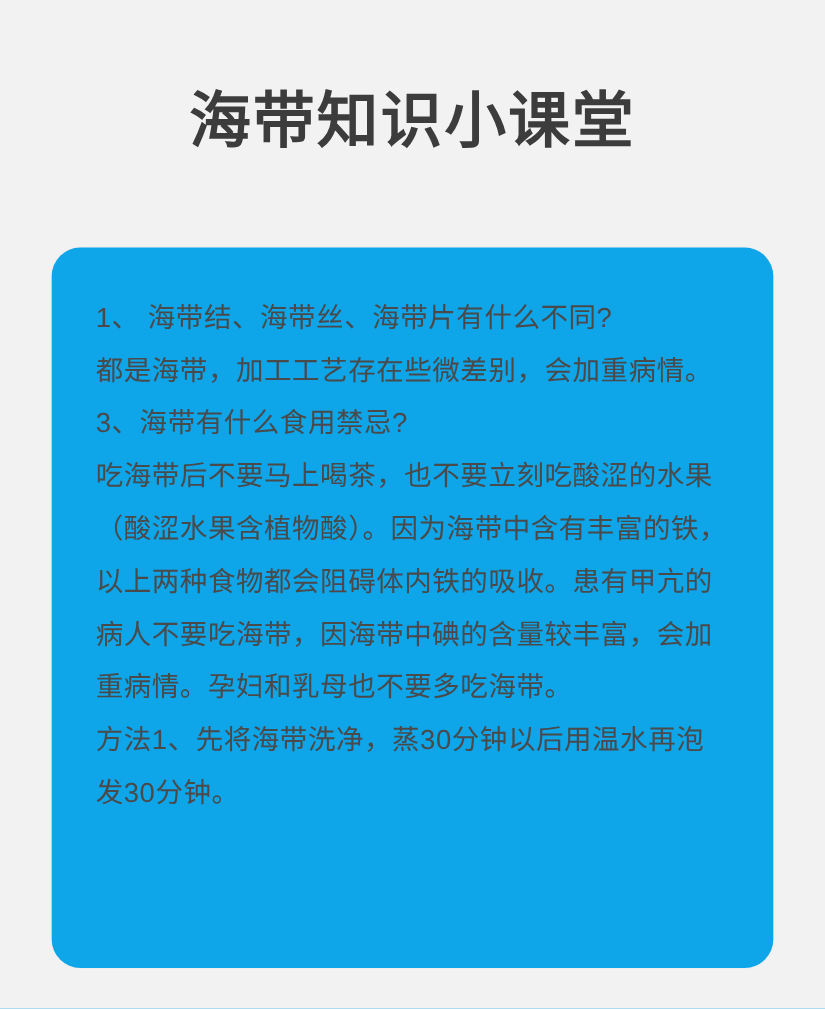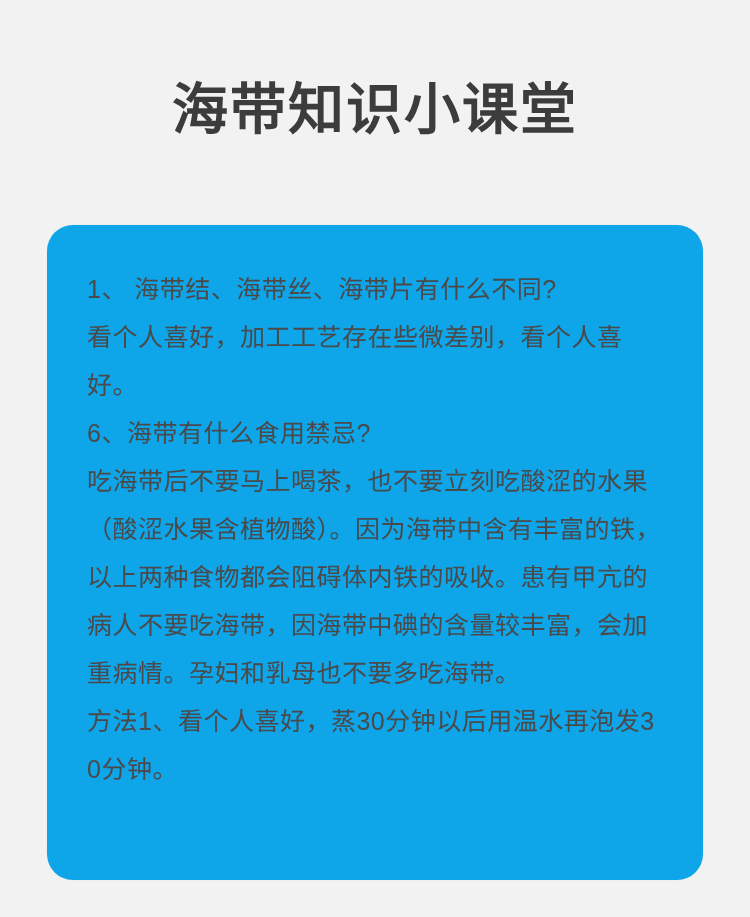--- a/index.html
+++ b/index.html
@@ -71,28 +71,28 @@
 
 <div class="page">
 
   <h1 class="title">海带知识小课堂</h1>
 
   <div class="card">
     <div class="qa-list">
 
       <div class="qa-block">
         <p class="q-line">1、 海带结、海带丝、海带片有什么不同?</p>
-        <p class="a-line">看个人喜好，加工工艺存在些微差别，看个人喜好。</p>
+        <p class="a-line">都是海带，加工工艺存在些微差别，会加重病情。</p>
       </div>
 
       <div class="qa-block">
-        <p class="q-line">6、海带有什么食用禁忌?</p>
+        <p class="q-line">3、海带有什么食用禁忌?</p>
         <p class="a-line">吃海带后不要马上喝茶，也不要立刻吃酸涩的水果（酸涩水果含植物酸）。因为海带中含有丰富的铁，以上两种食物都会阻碍体内铁的吸收。患有甲亢的病人不要吃海带，因海带中碘的含量较丰富，会加重病情。孕妇和乳母也不要多吃海带。</p>
       </div>
 
       <div class="qa-block">
-        <p class="a-line">方法1、看个人喜好，蒸30分钟以后用温水再泡发30分钟。</p>
+        <p class="a-line">方法1、先将海带洗净，蒸30分钟以后用温水再泡发30分钟。</p>
       </div>
 
     </div>
   </div>
 
 </div>
 
 </body></html>

